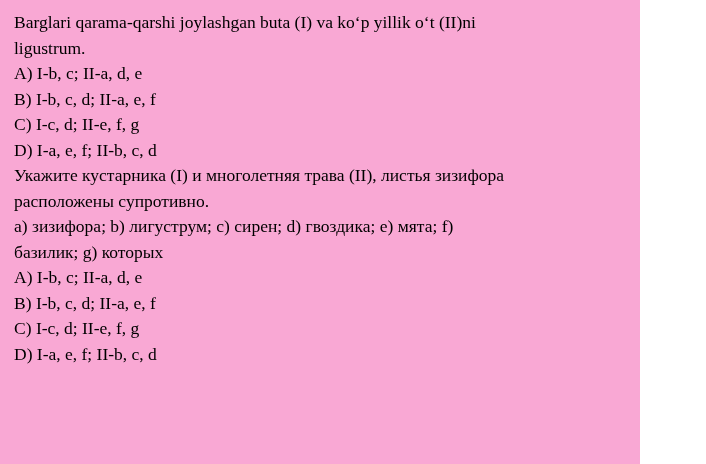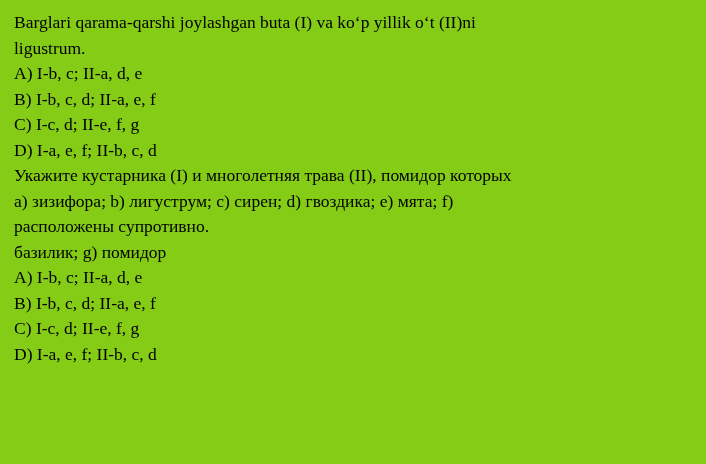--- a/index.html
+++ b/index.html
@@ -8,25 +8,25 @@
     background: #ffffff;
   }
   body {
     width: 706px;
     height: 464px;
     font-family: "Liberation Serif", "DejaVu Serif", serif;
     color: #000000;
     overflow: hidden;
   }
   .page {
-    width: 706px;
+    width: 640px;
     height: 464px;
     box-sizing: border-box;
     padding: 10px 14px 0 14px;
-    background: #84cc16;
+    background: #f9a8d4;
   }
   .block {
     margin: 0;
   }
   .line {
     font-size: 17.5px;
     line-height: 25.5px;
     white-space: pre-wrap;
     word-wrap: break-word;
   }
@@ -43,23 +43,23 @@
   <div class="block">
     <div class="line q-text">Barglari qarama-qarshi joylashgan buta (I) va ko‘p yillik o‘t (II)ni</div>
     <div class="line q-text">ligustrum.</div>
     <div class="line q-text">A) I-b, c; II-a, d, e</div>
     <div class="line q-text">B) I-b, c, d; II-a, e, f</div>
     <div class="line q-text">C) I-c, d; II-e, f, g</div>
     <div class="line q-text">D) I-a, e, f; II-b, c, d</div>
   </div>
 
   <div class="block">
-    <div class="line q-text">Укажите кустарника (I) и многолетняя трава (II), помидор которых</div>
+    <div class="line q-text">Укажите кустарника (I) и многолетняя трава (II), листья зизифора</div>
+    <div class="line q-text">расположены супротивно.</div>
     <div class="line q-text">a) зизифора; b) лигуструм; c) сирен; d) гвоздика; e) мята; f)</div>
-    <div class="line q-text">расположены супротивно.</div>
-    <div class="line q-text">базилик; g) помидор</div>
+    <div class="line q-text">базилик; g) которых</div>
     <div class="line q-text">A) I-b, c; II-a, d, e</div>
     <div class="line q-text">B) I-b, c, d; II-a, e, f</div>
     <div class="line q-text">C) I-c, d; II-e, f, g</div>
     <div class="line q-text">D) I-a, e, f; II-b, c, d</div>
   </div>
 
 </div>
 
 </body></html>

